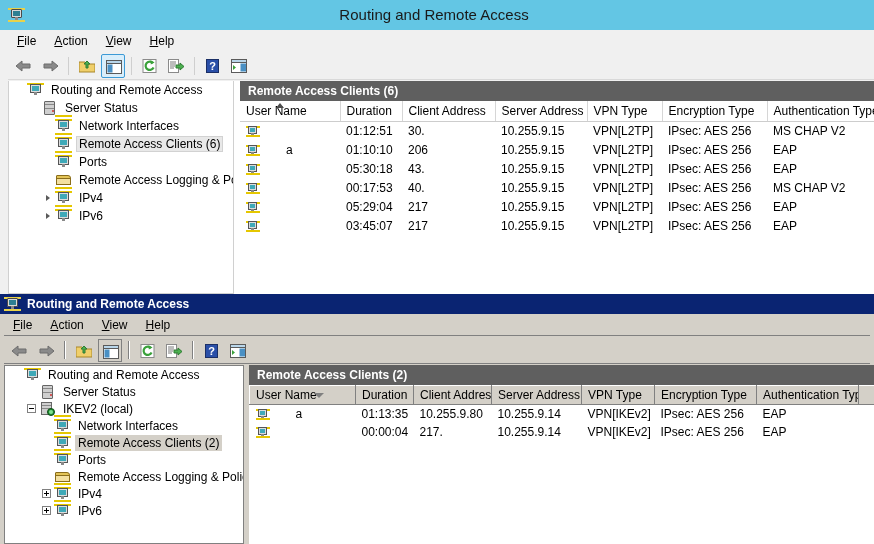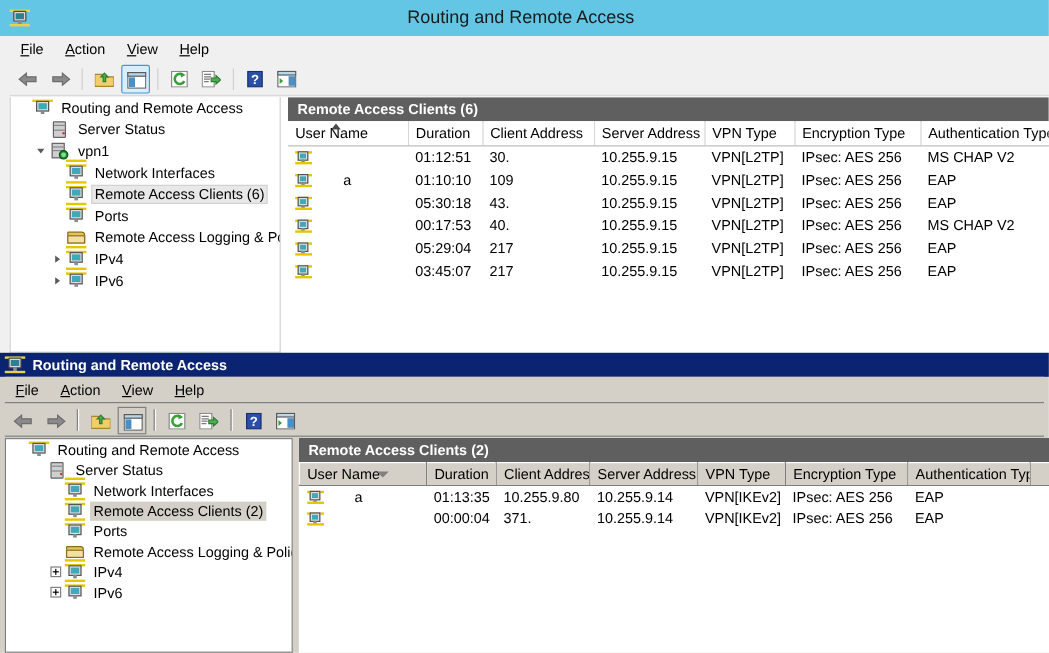--- a/index.html
+++ b/index.html
@@ -359,27 +359,20 @@
     <div id="tree1">
         <div class="tnode" style="padding-left: 4px;">
           <span class="exp"></span>
           <span class="tico"><span class="ico-comp"><span class="b1"></span><span class="m"></span><span class="s"></span><span class="st"></span></span></span>
           <span class="tlabel">Routing and Remote Access</span>
         </div>
         <div class="tnode" style="padding-left: 18px;">
           <span class="exp"></span>
           <span class="tico"><span class="ico-server"><span class="body"></span><span class="l1"></span><span class="l2"></span><span class="d1"></span></span></span>
           <span class="tlabel">Server Status</span>
-        </div>
-        <div class="tnode" style="padding-left: 18px;">
-          <span class="exp">
-            <span class="chev open"></span>
-          </span>
-          <span class="tico"><span class="ico-vpn"><span class="body"></span><span class="l1"></span><span class="l2"></span><span class="gd"></span><span class="gdi"></span></span></span>
-          <span class="tlabel">vpn1</span>
         </div>
         <div class="tnode" style="padding-left: 32px;">
           <span class="exp"></span>
           <span class="tico"><span class="ico-comp"><span class="b1"></span><span class="m"></span><span class="s"></span><span class="st"></span><span class="b2"></span></span></span>
           <span class="tlabel">Network Interfaces</span>
         </div>
         <div class="tnode selected" style="padding-left: 32px;">
           <span class="exp"></span>
           <span class="tico"><span class="ico-comp"><span class="b1"></span><span class="m"></span><span class="s"></span><span class="st"></span><span class="b2"></span></span></span>
           <span class="tlabel">Remote Access Clients (6)</span>
@@ -438,21 +431,21 @@
               <td>01:12:51</td>
               <td>30.</td>
               <td>10.255.9.15</td>
               <td>VPN[L2TP]</td>
               <td>IPsec: AES 256</td>
               <td>MS CHAP V2</td>
             </tr>
             <tr>
               <td><span class="rowico ico-comp" style="width:14px;height:13px;"><span class="b1" style="width:14px"></span><span class="m" style="left:2px;top:1px;width:9px;height:8px"></span><span class="s" style="left:4px;top:3px;width:5px;height:4px"></span><span class="st" style="left:5px;top:8px"></span><span class="b2" style="width:14px"></span></span><span style="margin-left: 22px;">a</span></td>
               <td>01:10:10</td>
-              <td>109</td>
+              <td>206</td>
               <td>10.255.9.15</td>
               <td>VPN[L2TP]</td>
               <td>IPsec: AES 256</td>
               <td>EAP</td>
             </tr>
             <tr>
               <td><span class="rowico ico-comp" style="width:14px;height:13px;"><span class="b1" style="width:14px"></span><span class="m" style="left:2px;top:1px;width:9px;height:8px"></span><span class="s" style="left:4px;top:3px;width:5px;height:4px"></span><span class="st" style="left:5px;top:8px"></span><span class="b2" style="width:14px"></span></span><span style="margin-left: 22px;"></span></td>
               <td>05:30:18</td>
               <td>43.</td>
               <td>10.255.9.15</td>
@@ -590,20 +583,29 @@
     <div id="tree2">
         <div class="tnode2" style="padding-left: 3px;">
           <span class="exp2"></span>
           <span class="tico2"><span class="ico-comp"><span class="b1"></span><span class="m"></span><span class="s"></span><span class="st"></span><span class="b2"></span></span></span>
           <span class="tlabel2">Routing and Remote Access</span>
         </div>
         <div class="tnode2" style="padding-left: 18px;">
           <span class="exp2"></span>
           <span class="tico2"><span class="ico-server"><span class="body"></span><span class="l1"></span><span class="l2"></span><span class="d1"></span></span></span>
           <span class="tlabel2">Server Status</span>
+        </div>
+        <div class="tnode2" style="padding-left: 18px;">
+          <span class="exp2">
+            <span class="plusbox">
+              <span class="h"></span>
+            </span>
+          </span>
+          <span class="tico2"><span class="ico-vpn"><span class="body"></span><span class="l1"></span><span class="l2"></span><span class="gd"></span><span class="gdi"></span></span></span>
+          <span class="tlabel2">IKEV2 (local)</span>
         </div>
         <div class="tnode2" style="padding-left: 33px;">
           <span class="exp2"></span>
           <span class="tico2"><span class="ico-comp"><span class="b1"></span><span class="m"></span><span class="s"></span><span class="st"></span><span class="b2"></span></span></span>
           <span class="tlabel2">Network Interfaces</span>
         </div>
         <div class="tnode2 selected" style="padding-left: 33px;">
           <span class="exp2"></span>
           <span class="tico2"><span class="ico-comp"><span class="b1"></span><span class="m"></span><span class="s"></span><span class="st"></span><span class="b2"></span></span></span>
           <span class="tlabel2">Remote Access Clients (2)</span>
@@ -671,21 +673,21 @@
               <td>10.255.9.80</td>
               <td>10.255.9.14</td>
               <td>VPN[IKEv2]</td>
               <td>IPsec: AES 256</td>
               <td>EAP</td>
               <td></td>
             </tr>
             <tr>
               <td><span class="rowico ico-comp" style="width:14px;height:13px;"><span class="b1" style="width:14px"></span><span class="m" style="left:2px;top:1px;width:9px;height:8px"></span><span class="s" style="left:4px;top:3px;width:5px;height:4px"></span><span class="st" style="left:5px;top:8px"></span><span class="b2" style="width:14px"></span></span><span style="margin-left: 22px;"></span></td>
               <td>00:00:04</td>
-              <td>371.</td>
+              <td>217.</td>
               <td>10.255.9.14</td>
               <td>VPN[IKEv2]</td>
               <td>IPsec: AES 256</td>
               <td>EAP</td>
               <td></td>
             </tr>
           </tbody>
       </table>
     </div>
   </div>

